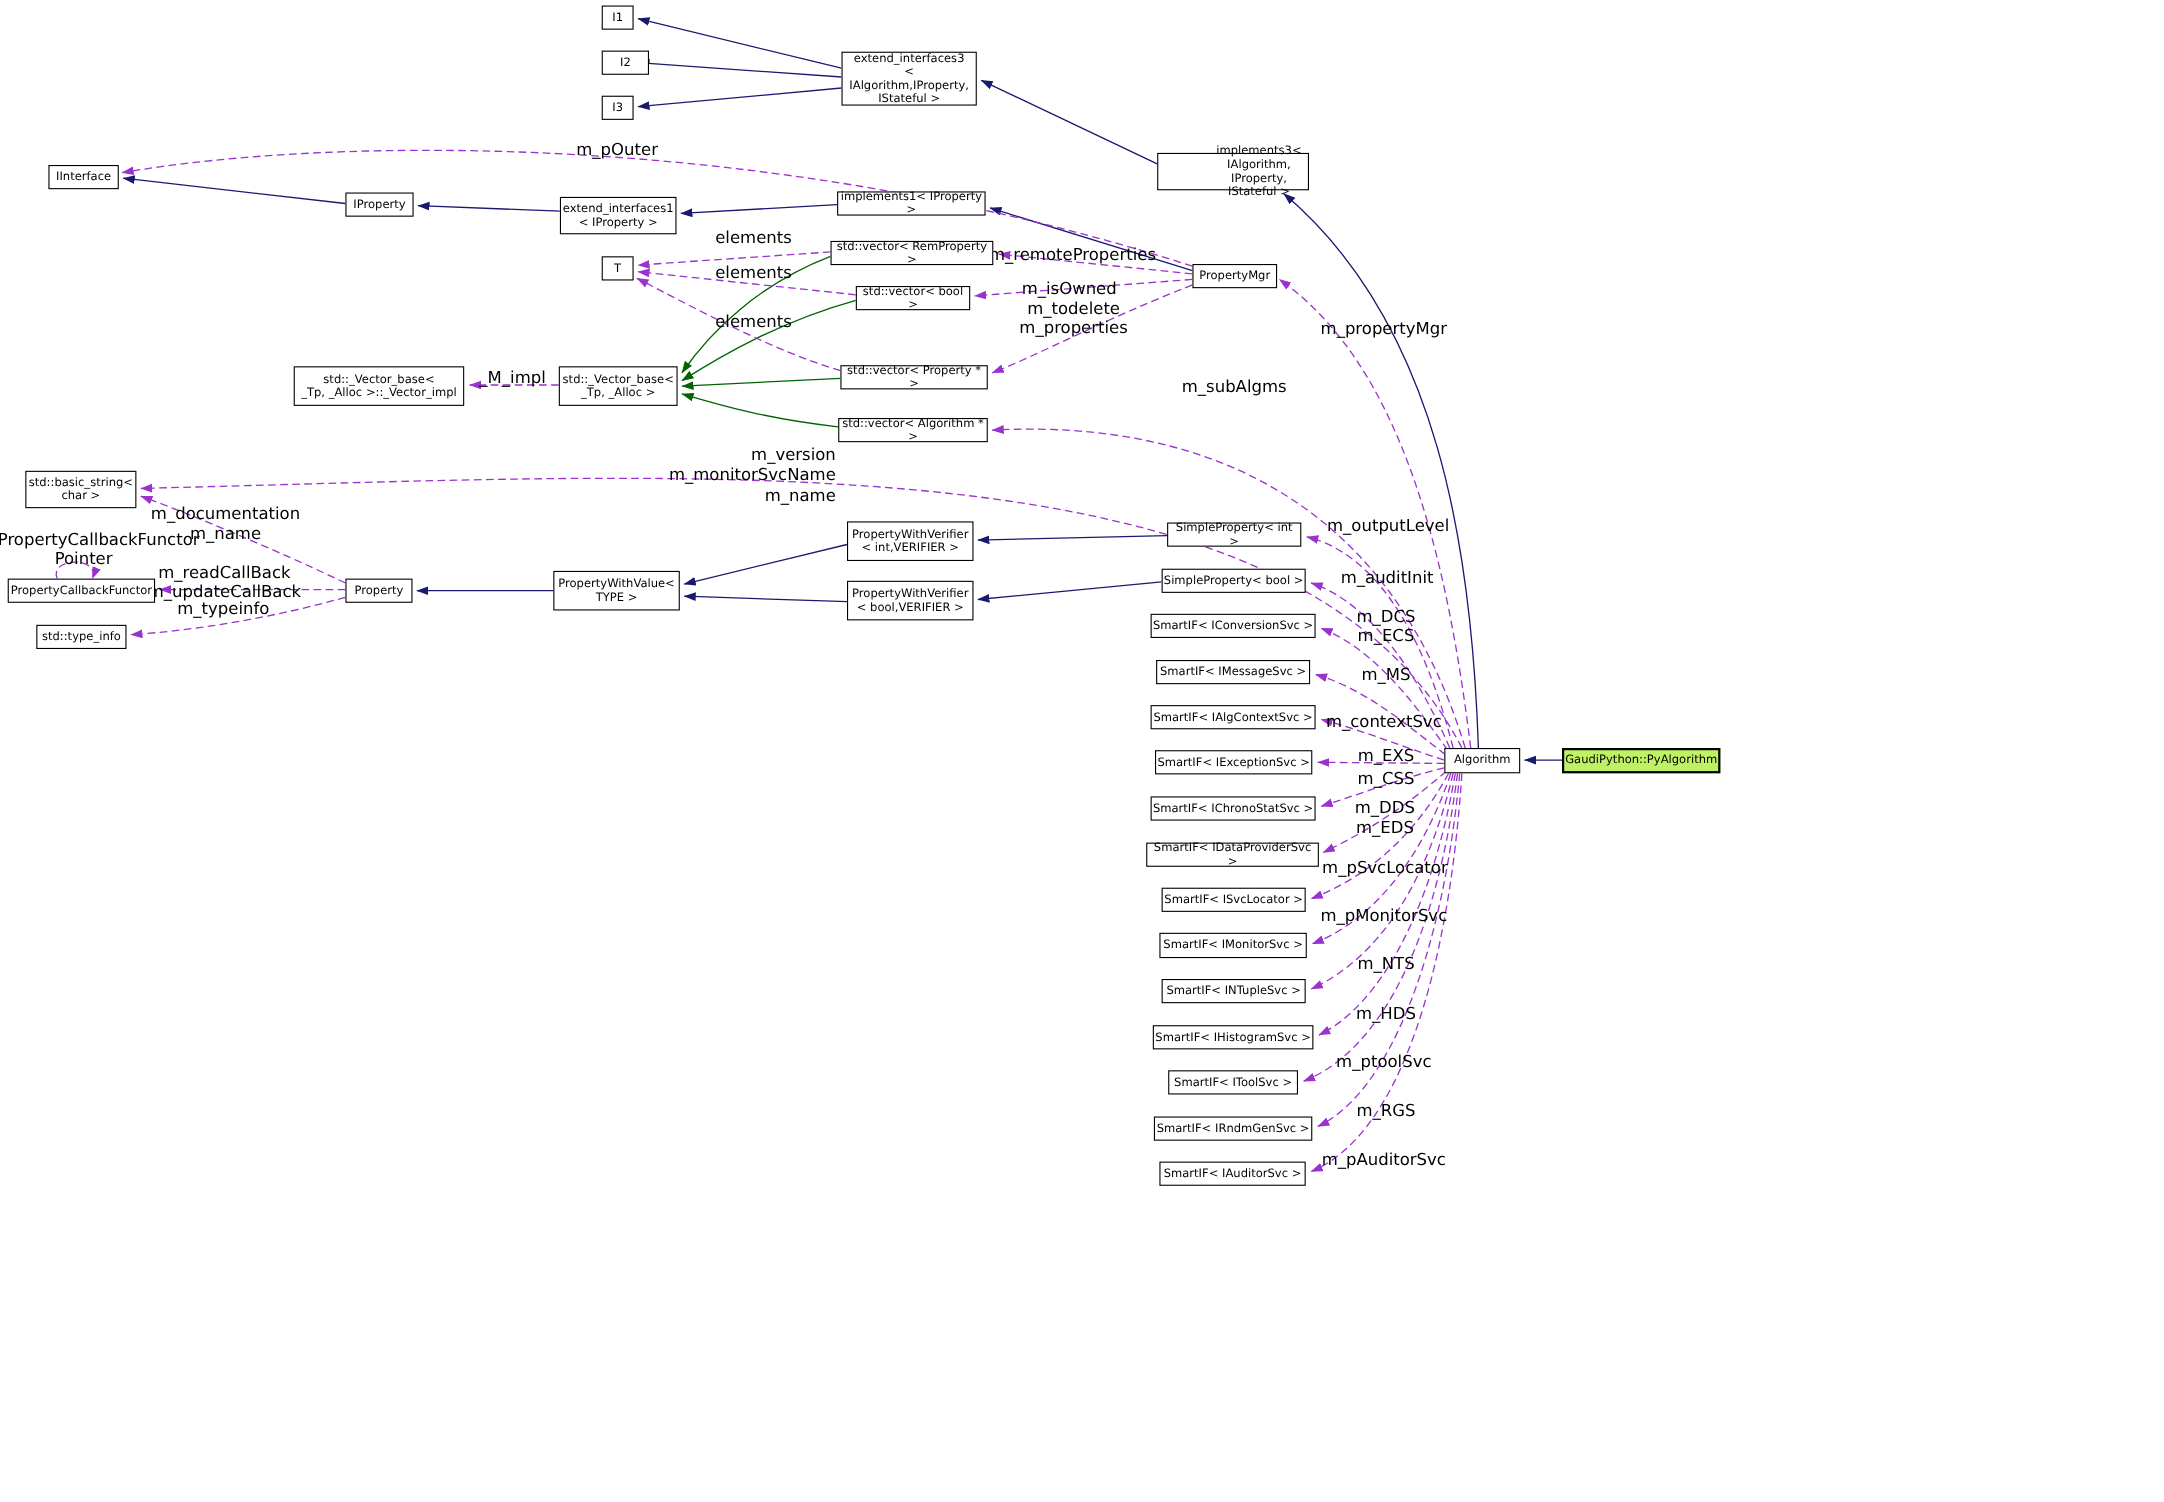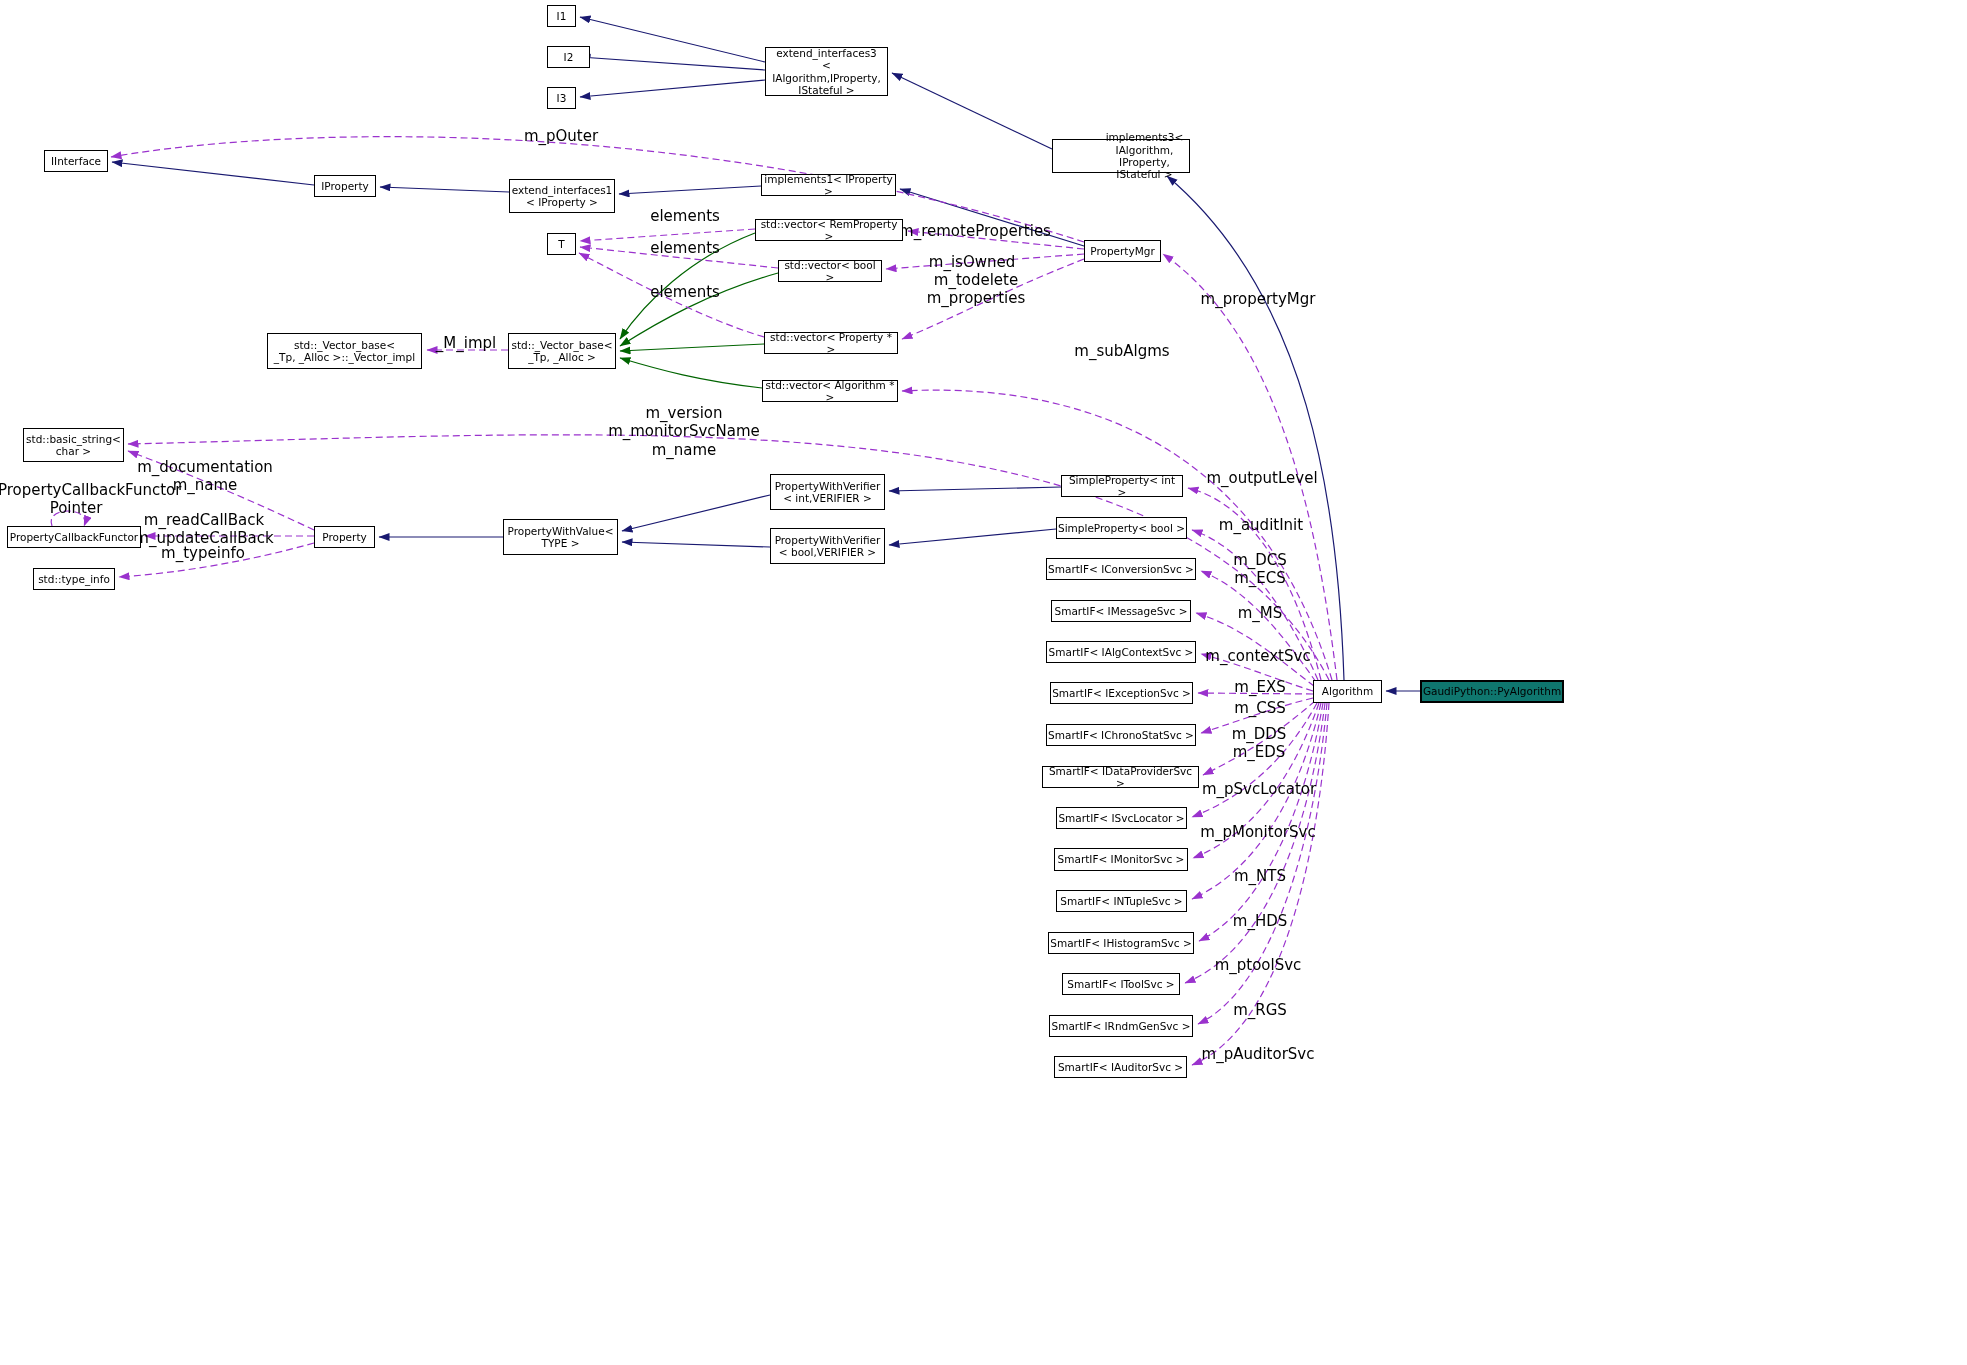--- a/index.html
+++ b/index.html
@@ -6,21 +6,21 @@
   #canvas{position:relative;width:1967px;height:1365px;background:#ffffff;
           font-family:"DejaVu Sans","Liberation Sans",sans-serif;overflow:hidden;}
   #edges{position:absolute;left:0;top:0;width:1967px;height:1365px;}
   .edge{fill:none;stroke-width:1.2px;}
   .edge.inherit{stroke:#191970;}
   .edge.template{stroke:#006400;}
   .edge.usage{stroke:#9a32cd;stroke-dasharray:7,4;}
   .node{position:absolute;box-sizing:border-box;background:#ffffff;border:1px solid #000;
         display:flex;align-items:center;justify-content:center;text-align:center;
         font-size:10.5px;line-height:1.18;white-space:pre-line;color:#000;padding:0 1px;}
-  .node.focus{background:#0f766e;border-width:2px;}
+  .node.focus{background:#bef264;border-width:2px;}
   .edge-label{position:absolute;transform:translateX(-50%);font-size:15px;line-height:1.22;
         text-align:center;white-space:pre-line;color:#000;}
 </style>
 </head>
 <body>
 
 <div id="canvas">
   <svg id="edges" viewBox="0 0 1967 1365" xmlns="http://www.w3.org/2000/svg">
     <defs>
       <marker id="arrow-inherit" markerUnits="userSpaceOnUse" markerWidth="12" markerHeight="9" refX="10.5" refY="4" orient="auto">
@@ -90,21 +90,21 @@
     <div class="edge-label" style="left: 685px; top: 207px;">elements</div>
     <div class="edge-label" style="left: 685px; top: 239px;">elements</div>
     <div class="edge-label" style="left: 685px; top: 283px;">elements</div>
     <div class="edge-label" style="left: 975px; top: 222px;">m_remoteProperties</div>
     <div class="edge-label" style="left: 972px; top: 253px;">m_isOwned</div>
     <div class="edge-label" style="left: 976px; top: 271px;">m_todelete
 m_properties</div>
     <div class="edge-label" style="left: 466px; top: 334px;">_M_impl</div>
     <div class="edge-label" style="left: 1258px; top: 290px;">m_propertyMgr</div>
     <div class="edge-label" style="left: 1122px; top: 342px;">m_subAlgms</div>
-    <div class="edge-label" style="left: 684px; top: 404px;">m_version
+    <div class="edge-label" style="left: 684px; top: 404px; text-align: right;">m_version
 m_monitorSvcName
 m_name</div>
     <div class="edge-label" style="left: 205px; top: 458px;">m_documentation
 m_name</div>
     <div class="edge-label" style="left: 204px; top: 511px;">m_readCallBack
 m_updateCallBack</div>
     <div class="edge-label" style="left: 76px; top: 481px;">nullPropertyCallbackFunctor
 Pointer</div>
     <div class="edge-label" style="left: 203px; top: 544px;">m_typeinfo</div>
     <div class="edge-label" style="left: 1262px; top: 469px;">m_outputLevel</div>

